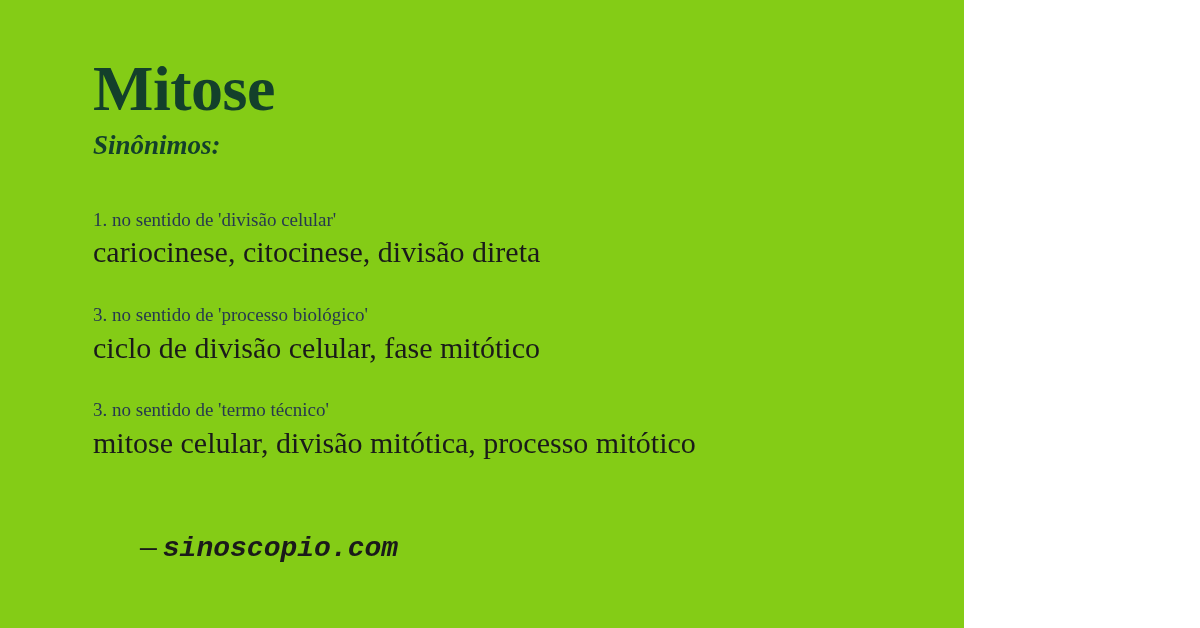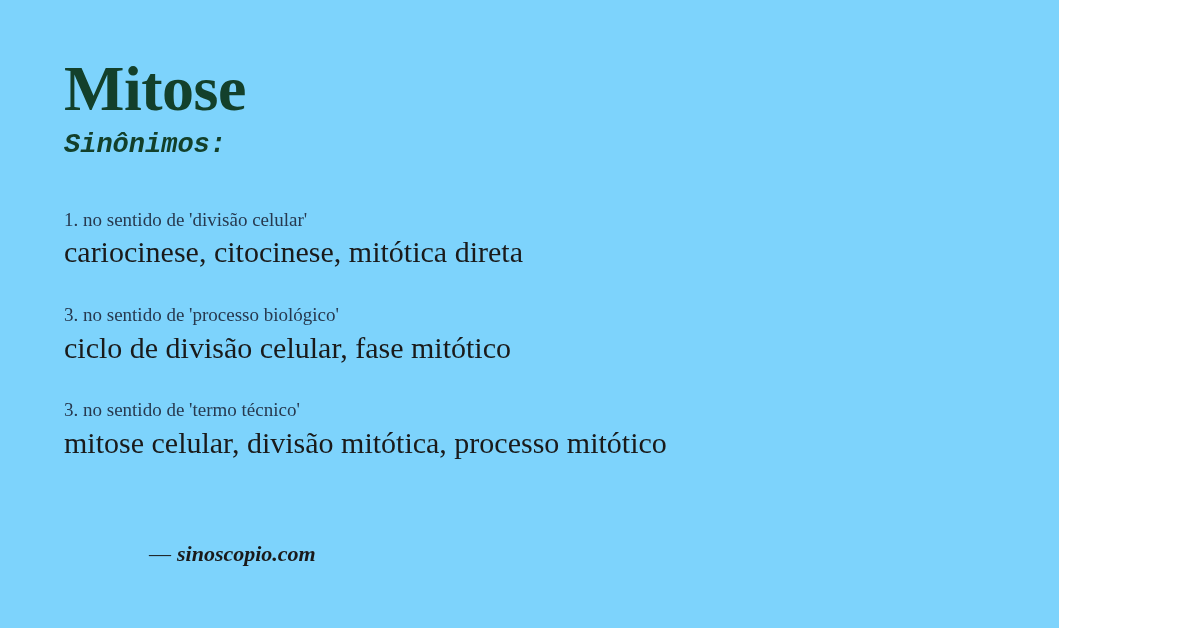--- a/index.html
+++ b/index.html
@@ -11,46 +11,46 @@
     width: 1200px;
     height: 628px;
     background: #ffffff;
     font-family: "Liberation Serif", "DejaVu Serif", serif;
     -webkit-font-smoothing: antialiased;
     overflow: hidden;
   }
 
   .card {
     position: relative;
-    width: 1059px;
+    width: 964px;
     height: 628px;
     box-sizing: border-box;
-    padding: 56px 140px 0 64px;
-    background: #7dd3fc;
+    padding: 56px 140px 0 93px;
+    background: #84cc16;
   }
 
   
   .header {
     margin: 0;
     padding: 0;
   }
 
   .page-title {
     font-family: "Liberation Serif", "DejaVu Serif", serif;
     font-size: 64px;
     line-height: 1.02;
     font-weight: 700;
     color: #13402b;
     letter-spacing: -0.5px;
     margin: 0;
     padding: 0;
   }
 
   .subtitle {
-    font-family: Liberation Mono, monospace;
+    font-family: Liberation Serif, serif;
     font-size: 27px;
     line-height: 1.2;
     font-weight: 700;
     font-style: italic;
     color: #13402b;
     margin: 8px 0 0 0;
     padding: 0;
   }
 
   
@@ -91,27 +91,27 @@
   }
 
   
   .footer {
     position: absolute;
     left: 140px;
     top: 532px;
   }
 
   .attribution {
-    font-family: Liberation Serif, serif;
-    font-size: 22px;
+    font-family: Liberation Mono, monospace;
+    font-size: 28px;
     line-height: 1.2;
     font-weight: 700;
     font-style: italic;
     color: #1a1a1a;
-    margin: 9px;
+    margin: 0;
     padding: 0;
     white-space: nowrap;
   }
   .attribution .em-dash {
     font-style: normal;
     font-weight: 400;
     padding-right: 6px;
   }
 </style>
 </head>
@@ -121,21 +121,21 @@
 
   <div class="header">
     <h1 class="page-title">Mitose</h1>
     <h2 class="subtitle">Sinônimos:</h2>
   </div>
 
   <ul class="senses">
 
     <li class="sense-entry">
       <div class="sense-label">1. no sentido de 'divisão celular'</div>
-      <div class="sense-synonyms">cariocinese, citocinese, mitótica direta</div>
+      <div class="sense-synonyms">cariocinese, citocinese, divisão direta</div>
     </li>
 
     <li class="sense-entry">
       <div class="sense-label">3. no sentido de 'processo biológico'</div>
       <div class="sense-synonyms">ciclo de divisão celular, fase mitótico</div>
     </li>
 
     <li class="sense-entry">
       <div class="sense-label">3. no sentido de 'termo técnico'</div>
       <div class="sense-synonyms">mitose celular, divisão mitótica, processo mitótico</div>

